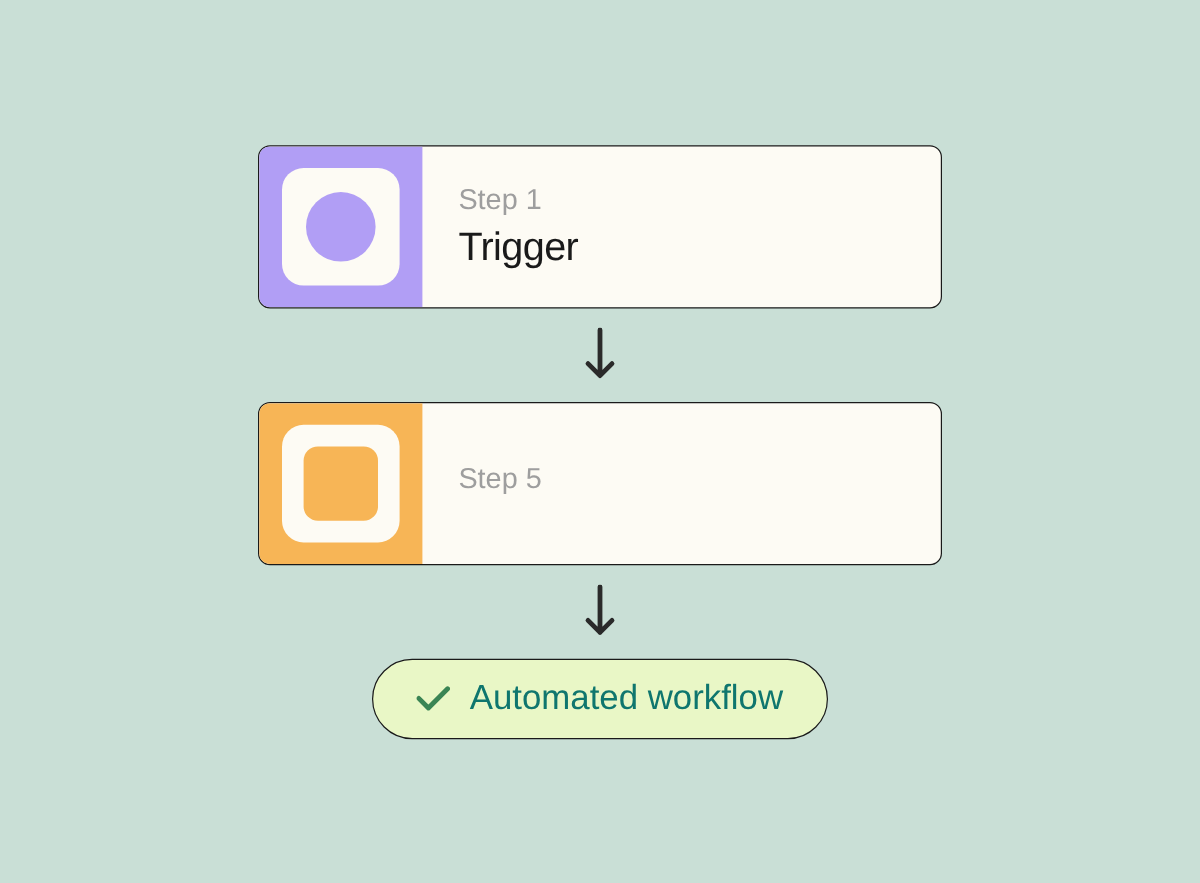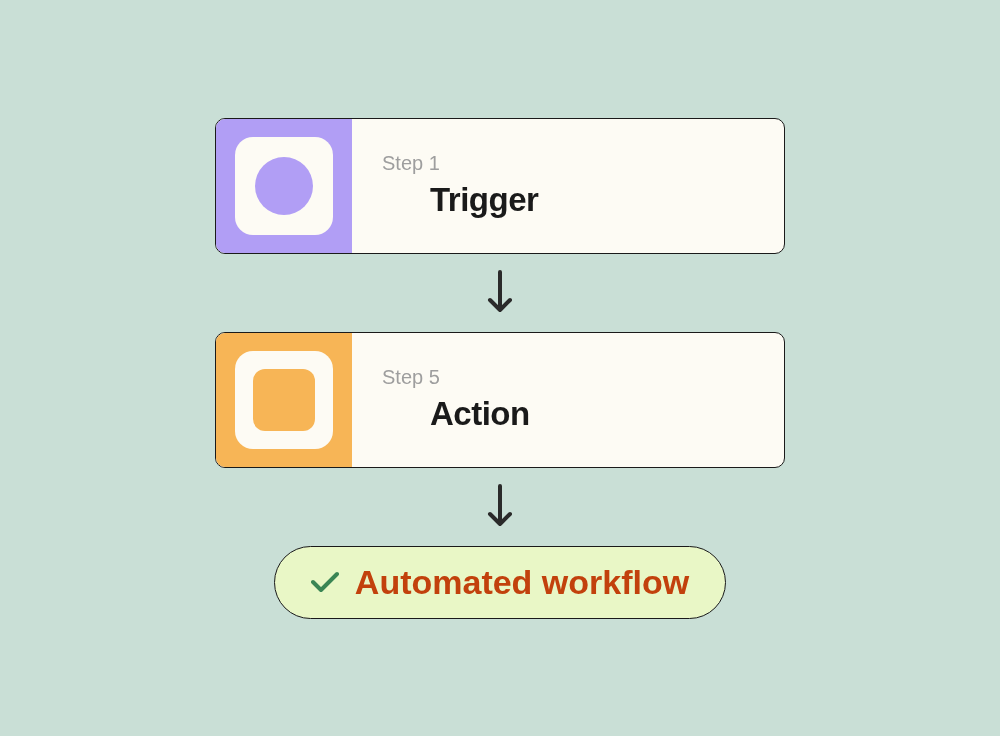--- a/index.html
+++ b/index.html
@@ -79,55 +79,54 @@
     }
     
     .step-content {
       padding: 22px 30px;
       display: flex;
       flex-direction: column;
       justify-content: center;
     }
     
     .step-label {
-      font-size: 20px;
+      font-size: 24px;
       font-weight: 500;
       color: #9e9e9e;
       margin-bottom: 6px;
     }
     
     .step-title {
       font-size: 33px;
-      font-weight: 700;
+      font-weight: 400;
       color: #1a1a1a;
       letter-spacing: -0.5px;
-      margin-left: 48px;
     }
     
     .arrow {
       margin: 16px 0;
       display: flex;
       align-items: center;
       justify-content: center;
     }
     
     .result-pill {
       background: #e9f7c6;
       border: 1.5px solid #1a1a1a;
       border-radius: 100px;
       padding: 16px 36px;
       display: flex;
       align-items: center;
       gap: 16px;
     }
     
     .result-label {
-      font-size: 34px;
-      font-weight: 700;
-      color: #c2410c;
+      font-size: 29px;
+      font-weight: 400;
+      color: #0f766e;
     }
     
     .checkmark {
       display: flex;
       align-items: center;
     }
   </style>
 </head>
 <body>
 
@@ -152,21 +151,20 @@
   </div>
 
   <div class="step-card">
     <div class="step-icon-container action">
       <div class="icon-frame">
         <div class="square-shape"></div>
       </div>
     </div>
     <div class="step-content">
       <div class="step-label">Step 5</div>
-      <div class="step-title">Action</div>
     </div>
   </div>
 
   <div class="arrow">
     <svg width="30" height="46" viewBox="0 0 30 46" fill="none">
       <path d="M15 2 L15 40 M15 40 L5 30 M15 40 L25 30" stroke="#2a2a2a" stroke-width="4" stroke-linecap="round" stroke-linejoin="round"></path>
     </svg>
   </div>
 
   <div class="result-pill">

